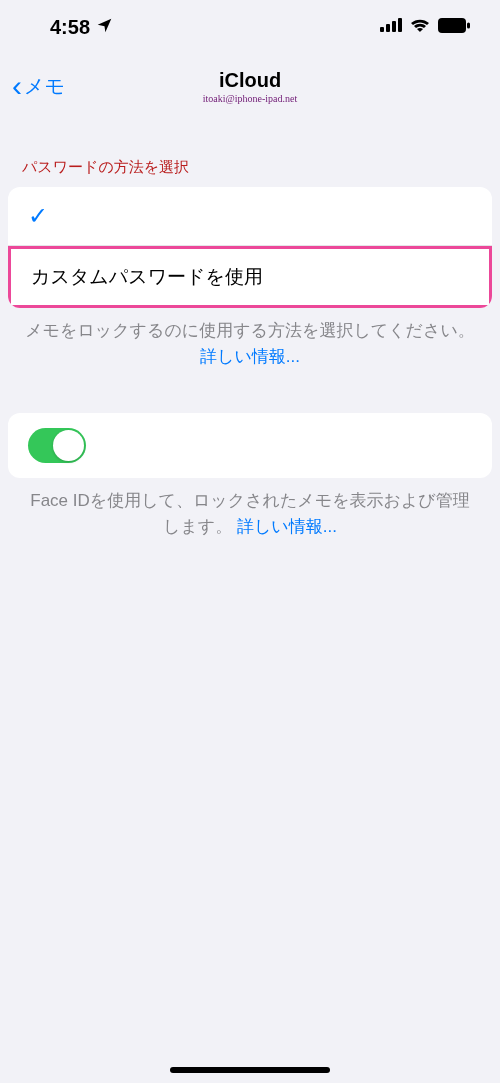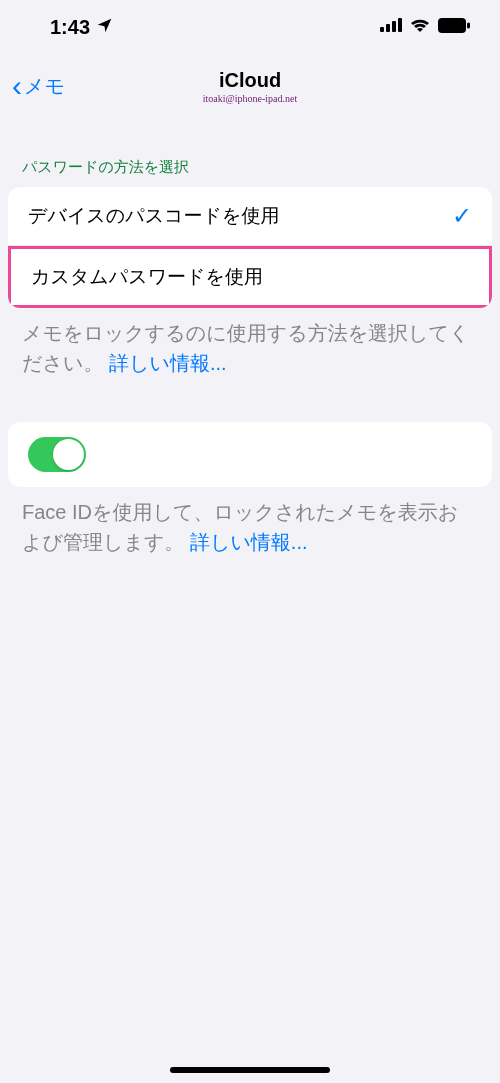--- a/index.html
+++ b/index.html
@@ -68,21 +68,21 @@
       line-height: 1.2;
     }
     .header-subtitle {
       font-size: 10px;
       color: #701a75;
       line-height: 1.3;
       font-family: Liberation Serif, serif;
     }
     .section-header {
       font-size: 15px;
-      color: #15803d;
+      color: #b91c1c;
       padding: 40px 22px 10px 22px;
     }
     .list-group {
       background: #fff;
       margin: 0 8px;
       border-radius: 12px;
       overflow: hidden;
     }
     .list-item {
       display: flex;
@@ -99,24 +99,25 @@
     .list-item.highlighted {
       border: 3px solid #ec4899;
       border-radius: 0;
     }
     .checkmark {
       color: #007aff;
       font-size: 24px;
       font-weight: 500;
     }
     .section-footer {
-      font-size: 20px;
+      font-size: 17px;
       color: #86868a;
       padding: 10px 22px 0 22px;
       line-height: 1.5;
+      text-align: center;
     }
     .link {
       color: #007aff;
     }
     .toggle {
       width: 58px;
       height: 35px;
       background: #34c759;
       border-radius: 20px;
       position: relative;
@@ -143,21 +144,21 @@
     }
     .spacer-group {
       margin-top: 44px;
     }
   </style>
 </head>
 <body>
 
 <div class="status-bar">
   <div class="status-left">
-    <span>1:43</span>
+    <span>4:58</span>
     <span>
       <svg width="17" height="17" viewBox="0 0 20 20">
           <path d="M2 9 L18 2 L11 18 L10 11 Z" fill="#000"></path>
         </svg>
     </span>
   </div>
   <div class="status-right">
     <span>
       <svg width="22" height="14" viewBox="0 0 22 14">
           <rect x="0" y="9" width="4" height="5" rx="1" fill="#000"></rect>
@@ -188,21 +189,20 @@
   <div class="header-center">
     <div class="header-title">iCloud</div>
     <div class="header-subtitle">itoaki@iphone-ipad.net</div>
   </div>
 </div>
 
 <div class="section-header">パスワードの方法を選択</div>
 
 <div class="list-group">
   <div class="list-item">
-    <span>デバイスのパスコードを使用</span>
     <span class="checkmark">✓</span>
   </div>
   <div class="list-item highlighted">
     <span>カスタムパスワードを使用</span>
   </div>
 </div>
 
 <div class="section-footer">
   <span>メモをロックするのに使用する方法を選択してください。 </span><span class="link">詳しい情報...</span>
 </div>

